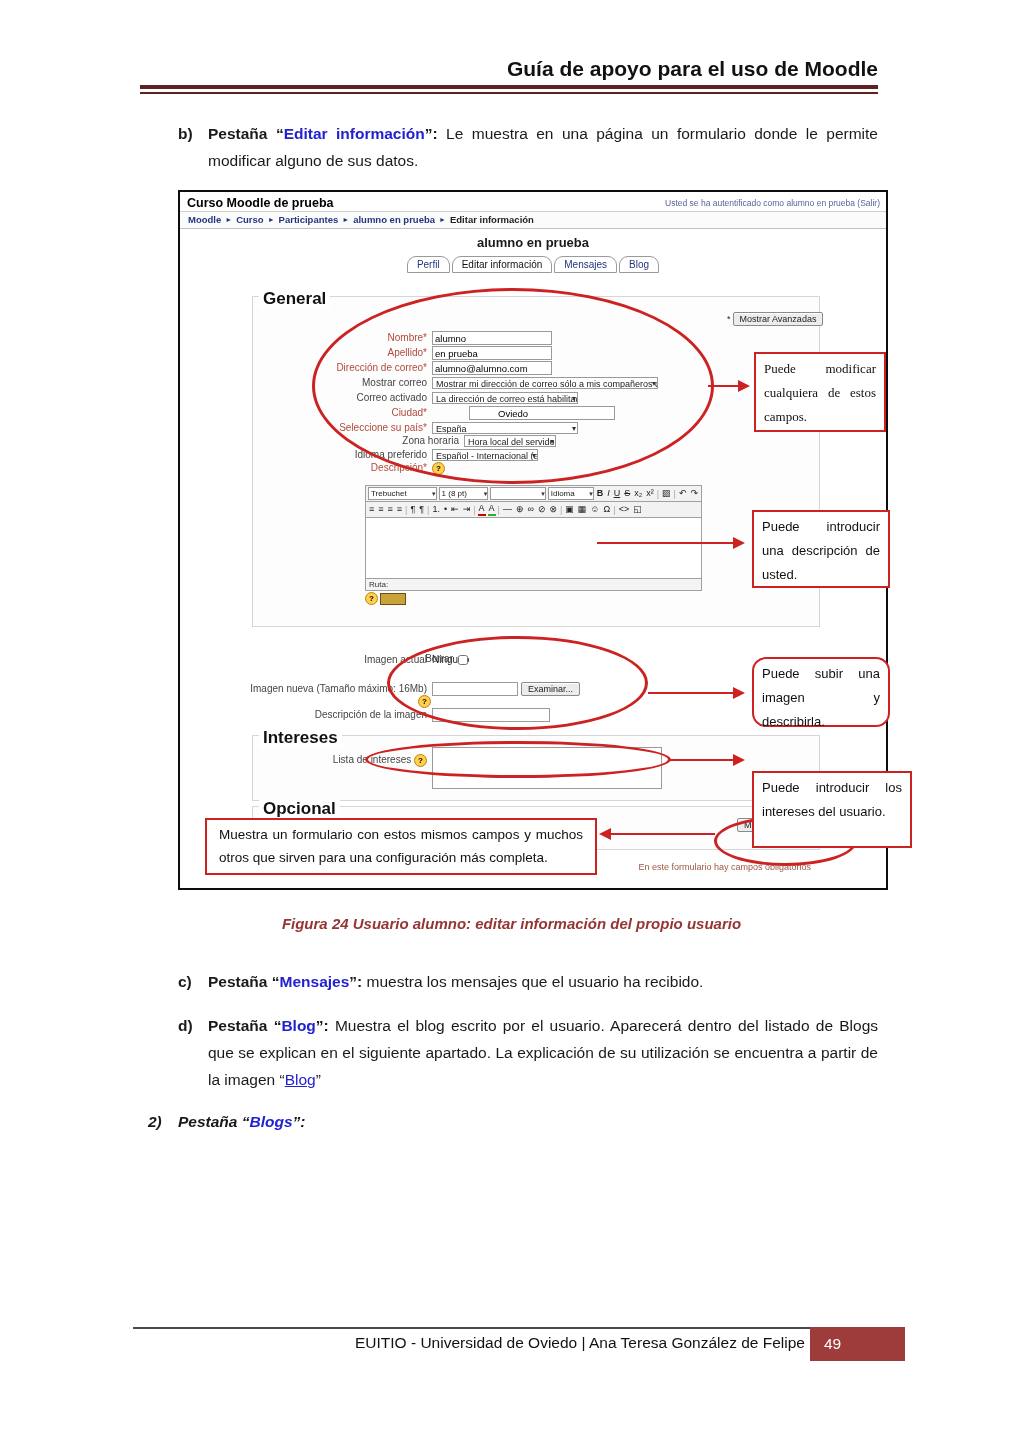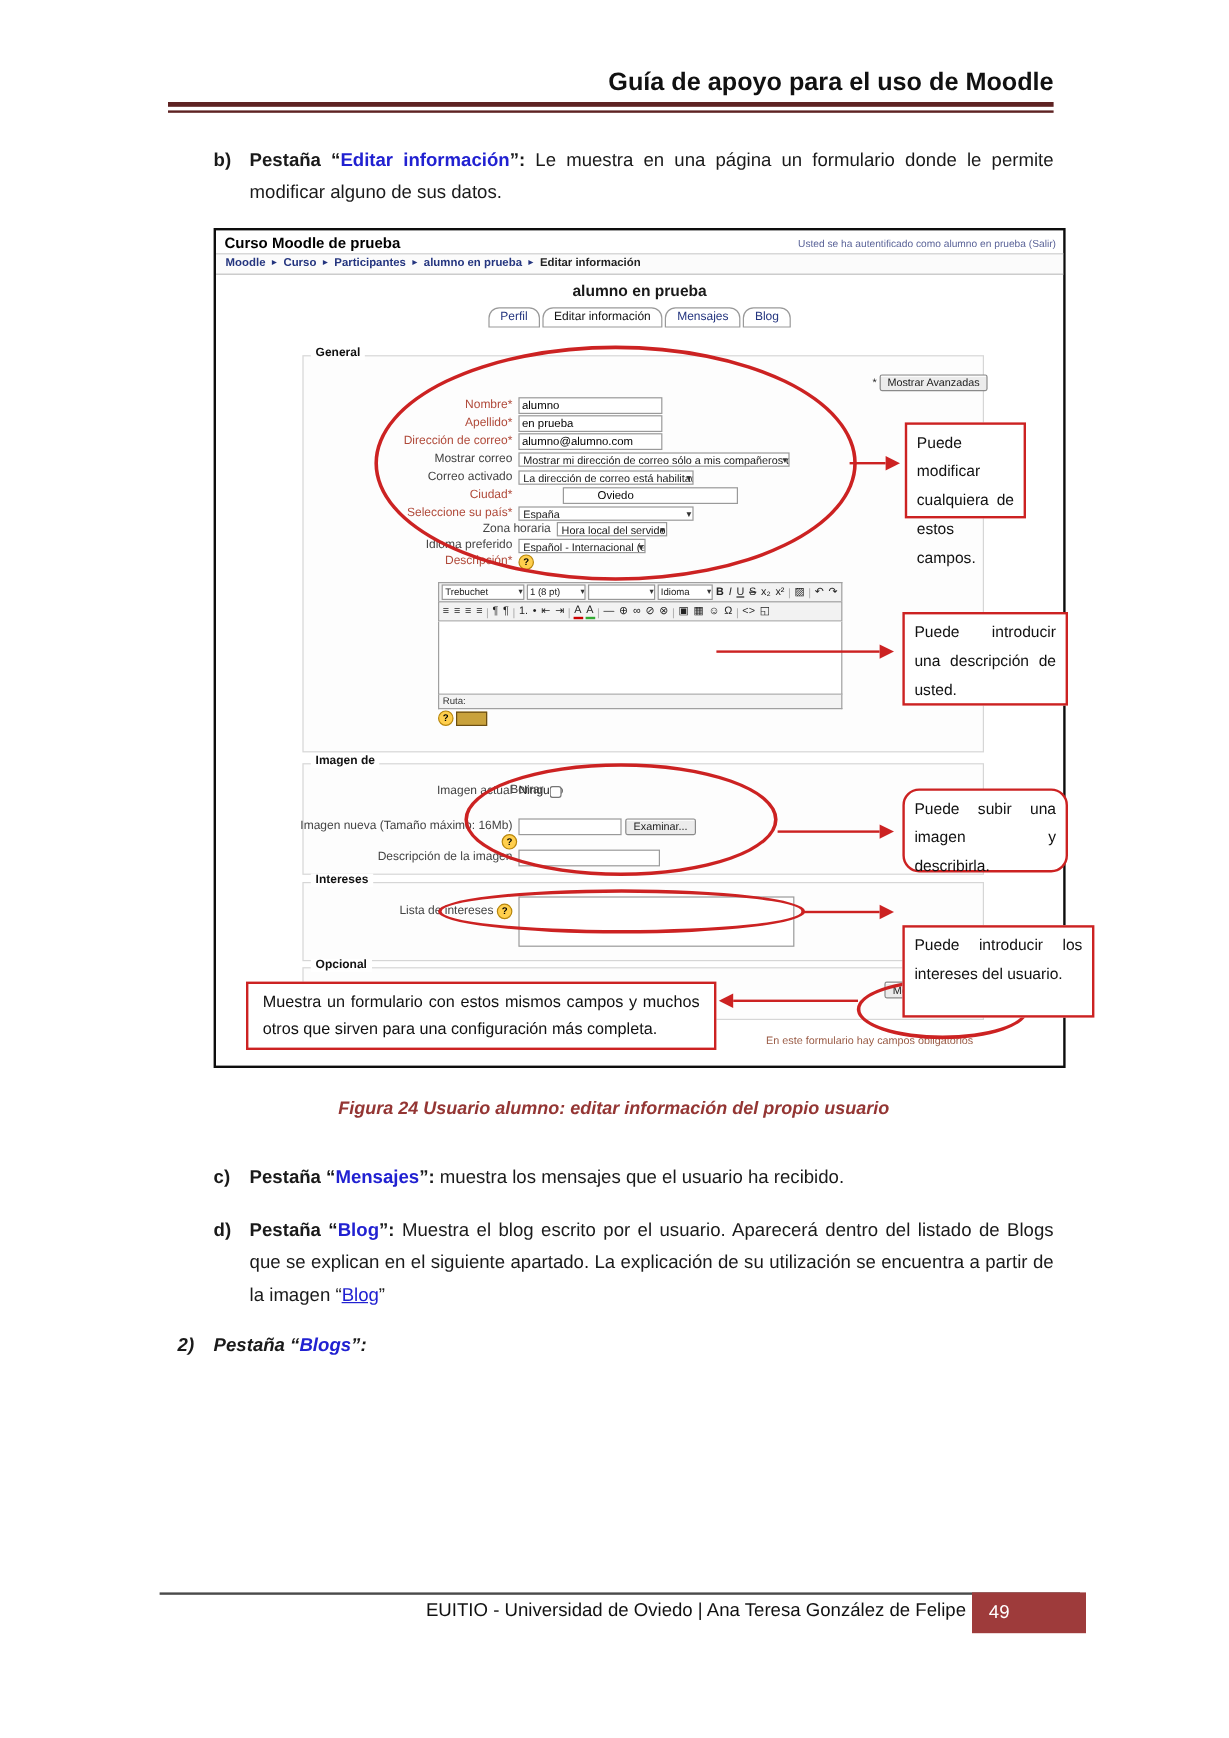--- a/index.html
+++ b/index.html
@@ -39,21 +39,21 @@
   .m-crumbs .bc-link{color:#24357f;cursor:pointer;}
   .m-crumbs .bc-cur{color:#222;}
   .m-crumbs .bc-sep{color:#24357f;font-size:7px;margin:0 4px;vertical-align:1px;}
   .m-heading{position:absolute;top:43px;left:0;width:100%;text-align:center;font-size:13px;font-weight:bold;}
   .m-tabs{position:absolute;top:64px;left:0;width:100%;text-align:center;}
   .m-tabs .tab{display:inline-block;padding:2px 9px;margin:0 1px;font-size:10px;background:#fff;
                border:1px solid #9a9a9a;border-radius:9px 9px 0 0;color:#24357f;}
   .m-tabs .tab.active{color:#111;}
 
   .fieldset{position:absolute;left:72px;width:566px;border:1px solid #d6d6d6;background:#fdfdfd;}
-  .legend{position:absolute;top:-8px;left:6px;background:#fff;padding:0 4px;font-size:10px;font-weight:bold;color:#111;}
+  .legend{position:absolute;top:-8px;left:6px;background:#fff;padding:0 4px;font-size:17px;font-weight:bold;color:#111;}
   .fs-general{top:104px;height:329px;}
   .fs-image{top:444px;height:91px;}
   .fs-interests{top:543px;height:64px;}
   .fs-optional{top:614px;height:42px;}
 
   .frow{position:absolute;left:0;width:640px;display:flex;height:14px;}
   .flabel{flex:0 0 247px;text-align:right;font-size:10px;color:#444;line-height:14px;white-space:nowrap;}
   .flabel.req{color:#b04a3a;}
   .fctrl{margin-left:5px;display:flex;align-items:center;gap:3px;}
   .tinput{height:12px;border:1px solid #9a9a9a;background:#fff;font-size:9.5px;
@@ -246,23 +246,20 @@
           <span class="ed-btn">◱</span>
         </div>
       <div class="ed-area"></div>
       <div class="ed-path">Ruta:</div>
       <div class="ed-help">
         <span class="hi">?</span>
         <span class="tanbtn"></span>
       </div>
     </div>
 
-    <div class="fieldset fs-image">
-      <span class="legend">Imagen de</span>
-    </div>
     <div class="frow" style="top:461px;">
       <span class="flabel">Imagen actual</span>
       <span class="fctrl">
           <span class="vtext">Ninguno</span>
         </span>
     </div>
     <div class="frow" style="top:460px;margin-left:26px;">
       <span class="flabel">Borrar</span>
       <span class="fctrl">
           <input type="checkbox" class="cbx" style="">
@@ -314,21 +311,21 @@
 
     <div class="aline" style="left:468px;top:500px;width:85px;"></div>
     <div class="ah-r" style="left:553px;top:495px;"></div>
 
     <div class="aline" style="left:488px;top:567px;width:65px;"></div>
     <div class="ah-r" style="left:553px;top:562px;"></div>
 
     <div class="ah-l" style="left:419px;top:636px;"></div>
     <div class="aline" style="left:431px;top:641px;width:104px;"></div>
 
-    <div class="callout" style="left:574px;top:160px;width:101px;height:80px;">Puede modificar cualquiera de estos campos.</div>
+    <div class="callout" style="left:574px;top:160px;width:132px;height:80px;font-family:Liberation Serif, serif;">Puede modificar cualquiera de estos campos.</div>
     <div class="callout" style="left:572px;top:318px;width:138px;height:78px;">Puede introducir una descripción de usted.</div>
     <div class="callout" style="left:572px;top:465px;width:138px;height:70px;border-radius:14px;">Puede subir una imagen y describirla.</div>
     <div class="callout" style="left:572px;top:579px;width:160px;height:77px;">Puede introducir los intereses del usuario.</div>
     <div class="callout big" style="left:25px;top:626px;width:392px;height:57px;line-height:23px;">Muestra un formulario con estos mismos campos y muchos otros que sirven para una configuración más completa.</div>
   </div>
 
   <div class="caption">Figura 24 Usuario alumno: editar información del propio usuario</div>
 
   <div class="para" style="top:968px;">
     <span class="marker">c)</span>

